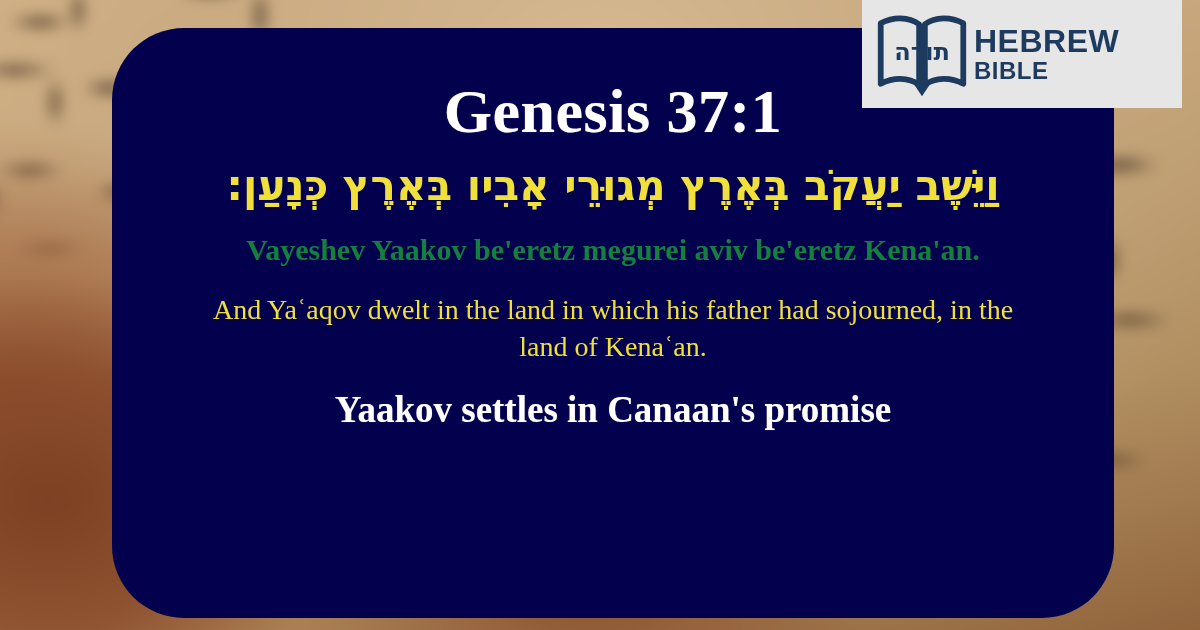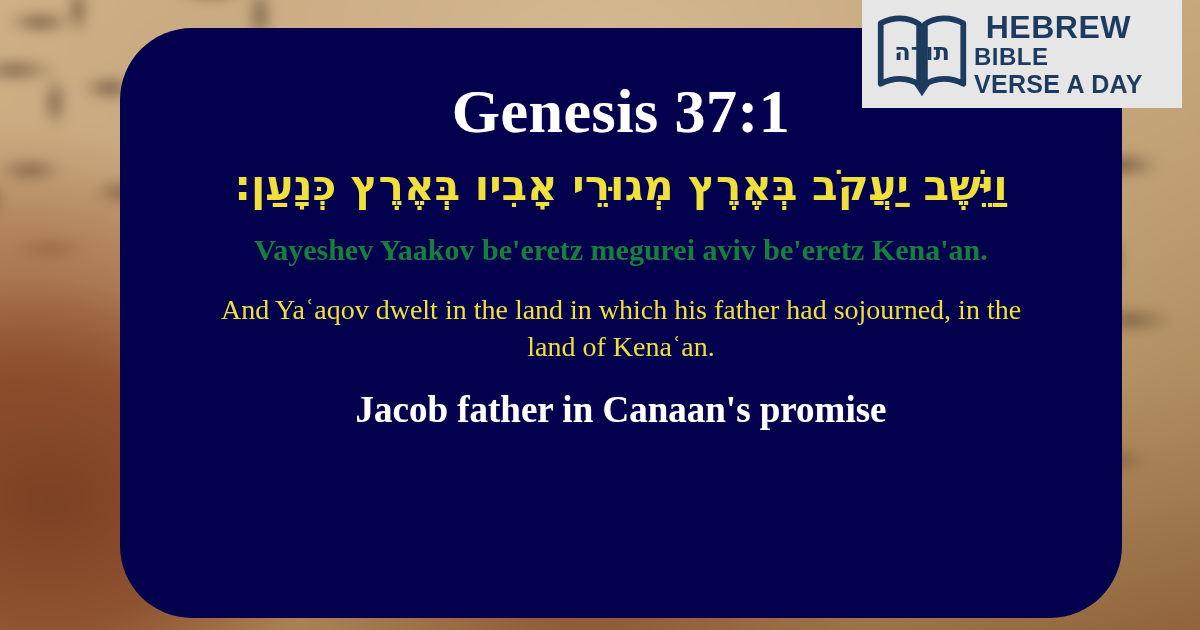--- a/index.html
+++ b/index.html
@@ -51,21 +51,21 @@
       radial-gradient(ellipse 50px 12px at 900px 610px, rgba(60,38,22,0.40) 0%, rgba(60,38,22,0.0) 72%),
       
       radial-gradient(ellipse 700px 500px at 640px 120px, rgba(214,186,149,0.95) 0%, rgba(198,168,130,0.6) 55%, rgba(0,0,0,0) 100%),
       linear-gradient(165deg, #d2b289 0%, #c6a87f 35%, #b08f63 70%, #8a5c37 100%);
     filter: blur(7px) saturate(1.04);
   }
 
   
   #verse-card {
     position: absolute;
-    left: 120px;
+    left: 112px;
     top: 28px;
     width: 1002px;
     height: 590px;
     background: #03014e;
     border-radius: 72px;
     z-index: 2;
     padding: 20px 34px 0 34px;
     text-align: center;
     overflow: hidden;
   }
@@ -169,21 +169,21 @@
 <div id="verse-card">
   <div id="card-inner">
     <div class="vtitle">Genesis 37:1</div>
 
     <div class="vhebrew">וַיֵּשֶׁב יַעֲקֹב בְּאֶרֶץ מְגוּרֵי אָבִיו בְּאֶרֶץ כְּנָעַן:</div>
 
     <div class="vtranslit">Vayeshev Yaakov be'eretz megurei aviv be'eretz Kena'an.</div>
 
     <div class="vtranslation">And Yaʿaqov dwelt in the land in which his father had sojourned, in the land of Kenaʿan.</div>
 
-    <div class="vcaption">Jacob father in Canaan's promise</div>
+    <div class="vcaption">Yaakov settles in Canaan's promise</div>
   </div>
 </div>
 
 <div id="logo-badge">
   <div id="logo-mark">
     <svg viewBox="0 0 100 100" width="96" height="96" aria-hidden="true">
 
       <path d="M7 18 C20 11 36 11 47 19 L47 82 C36 74 20 74 7 81 Z" fill="none" stroke="#1d3a5f" stroke-width="6" stroke-linejoin="round"></path>
 
       <path d="M93 18 C80 11 64 11 53 19 L53 82 C64 74 80 74 93 81 Z" fill="none" stroke="#1d3a5f" stroke-width="6" stroke-linejoin="round"></path>
@@ -191,15 +191,14 @@
       <rect x="47.5" y="19" width="5" height="63" fill="#1d3a5f"></rect>
 
       <text x="50" y="56" text-anchor="middle" font-family="'DejaVu Sans','Liberation Sans',sans-serif" font-size="25" font-weight="bold" fill="#1d3a5f" direction="rtl">תורה</text>
 
       <path d="M42 82 L58 82 L50 94 Z" fill="#1d3a5f"></path>
     </svg>
   </div>
   <div id="logo-wordmark">
     <span class="l1">HEBREW</span>
     <span class="l2">BIBLE</span>
-    <span class="l3">VERSE A DAY</span>
   </div>
 </div>
 
 </body></html>

